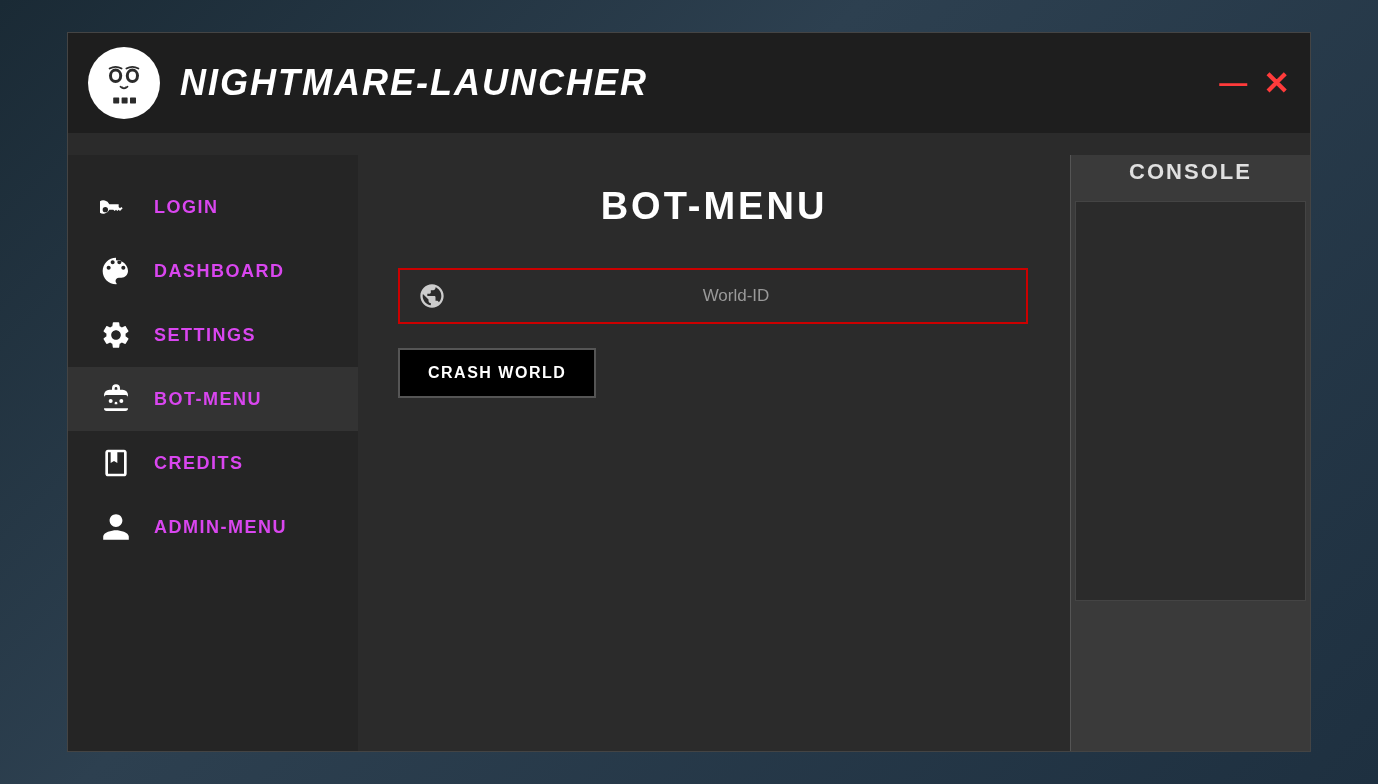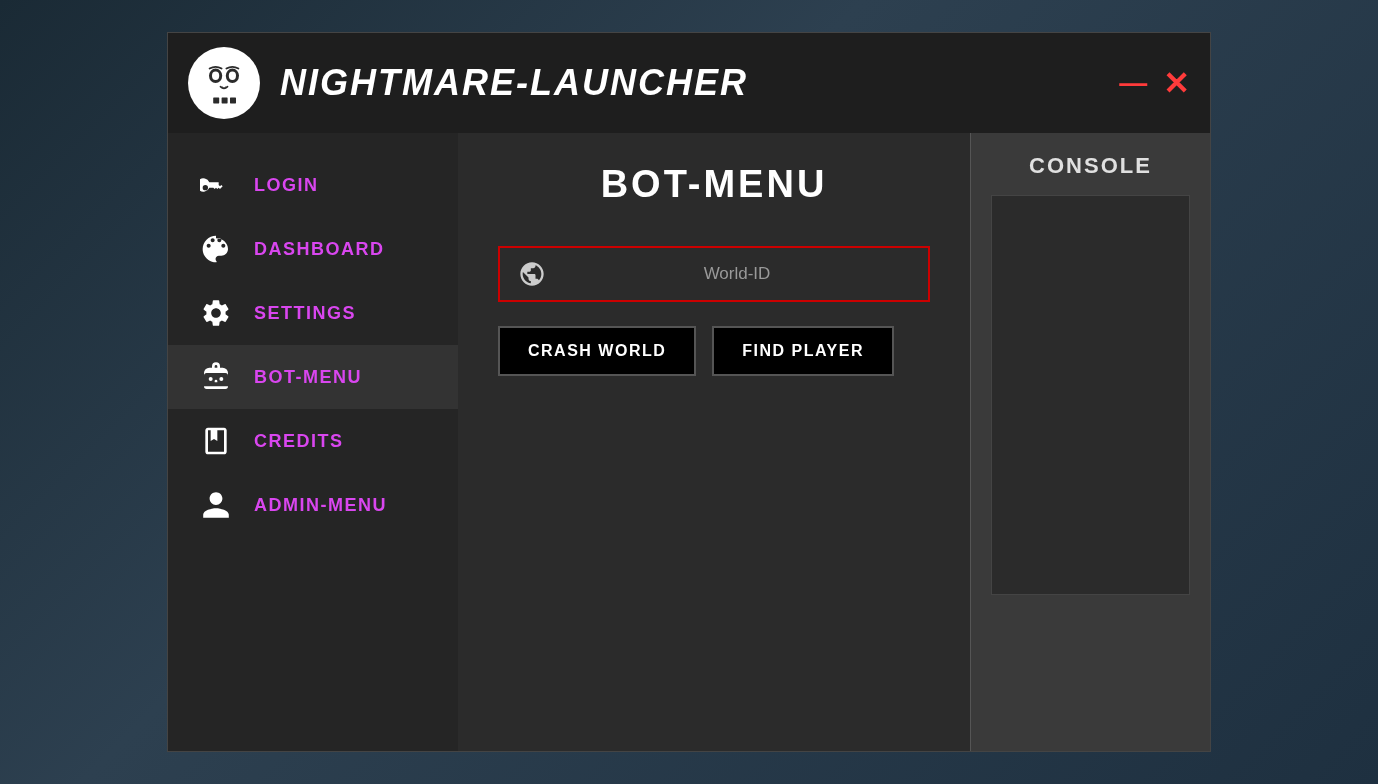--- a/index.html
+++ b/index.html
@@ -19,26 +19,27 @@
     .bg-overlay {
       position: absolute;
       inset: 0;
       background: linear-gradient(135deg, #1a2a35 0%, #2d4050 40%, #1e3040 100%);
       z-index: 0;
     }
 
     .app-window {
       position: relative;
       z-index: 10;
-      width: 1044px;
+      width: 1244px;
       height: 720px;
       background: #2b2b2b;
       border: 1px solid #444;
       display: flex;
       flex-direction: column;
+      gap: 22px;
     }
 
     
     .title-bar {
       background: #1e1e1e;
       height: 100px;
       display: flex;
       align-items: center;
       padding: 0 20px;
       position: relative;
@@ -245,21 +246,21 @@
       font-family: 'Arial Black', Arial, sans-serif;
       transition: background 0.2s;
     }
 
     
     .console-panel {
       width: 240px;
       background: #3a3a3a;
       border-left: 1px solid #555;
       flex-shrink: 0;
-      padding: 20px;
+      padding: 4px;
     }
 
     .console-title {
       color: #e0e0e0;
       font-size: 22px;
       font-weight: 900;
       letter-spacing: 2px;
       text-transform: uppercase;
       text-align: center;
       margin-bottom: 16px;
@@ -379,21 +380,20 @@
               <svg viewBox="0 0 24 24" xmlns="http://www.w3.org/2000/svg">
                 <path d="M12 2C6.48 2 2 6.48 2 12s4.48 10 10 10 10-4.48 10-10S17.52 2 12 2zm-1 17.93c-3.95-.49-7-3.85-7-7.93 0-.62.08-1.21.21-1.79L9 15v1c0 1.1.9 2 2 2v1.93zm6.9-2.54c-.26-.81-1-1.39-1.9-1.39h-1v-3c0-.55-.45-1-1-1H8v-2h2c.55 0 1-.45 1-1V7h2c1.1 0 2-.9 2-2v-.41c2.93 1.19 5 4.06 5 7.41 0 2.08-.8 3.97-2.1 5.39z"></path>
               </svg>
             </div>
             <input class="input-field" type="text" placeholder="World-ID" style="">
           </div>
 
 
           <div class="button-row">
             <button class="action-btn">CRASH WORLD</button>
-            <button class="action-btn">FIND PLAYER</button>
           </div>
 
         </div>
       </div>
 
       <div class="console-panel">
         <div class="console-title">CONSOLE</div>
         <div class="console-output"></div>
       </div>
 

